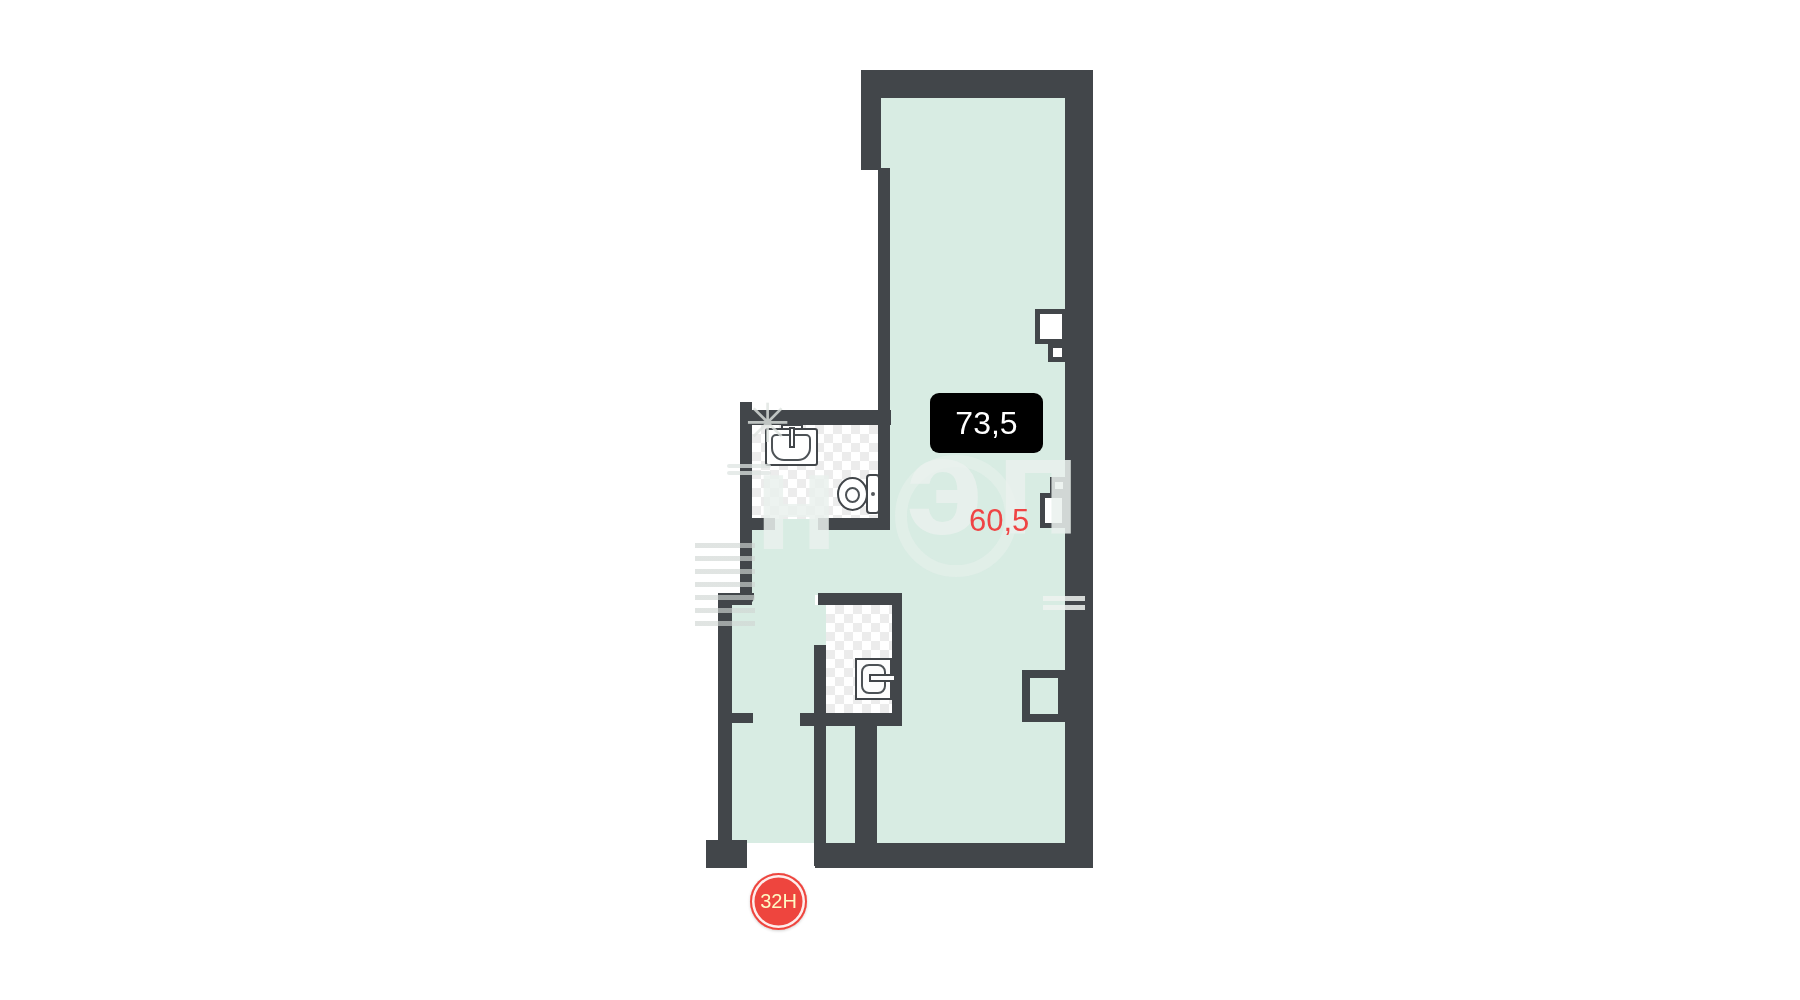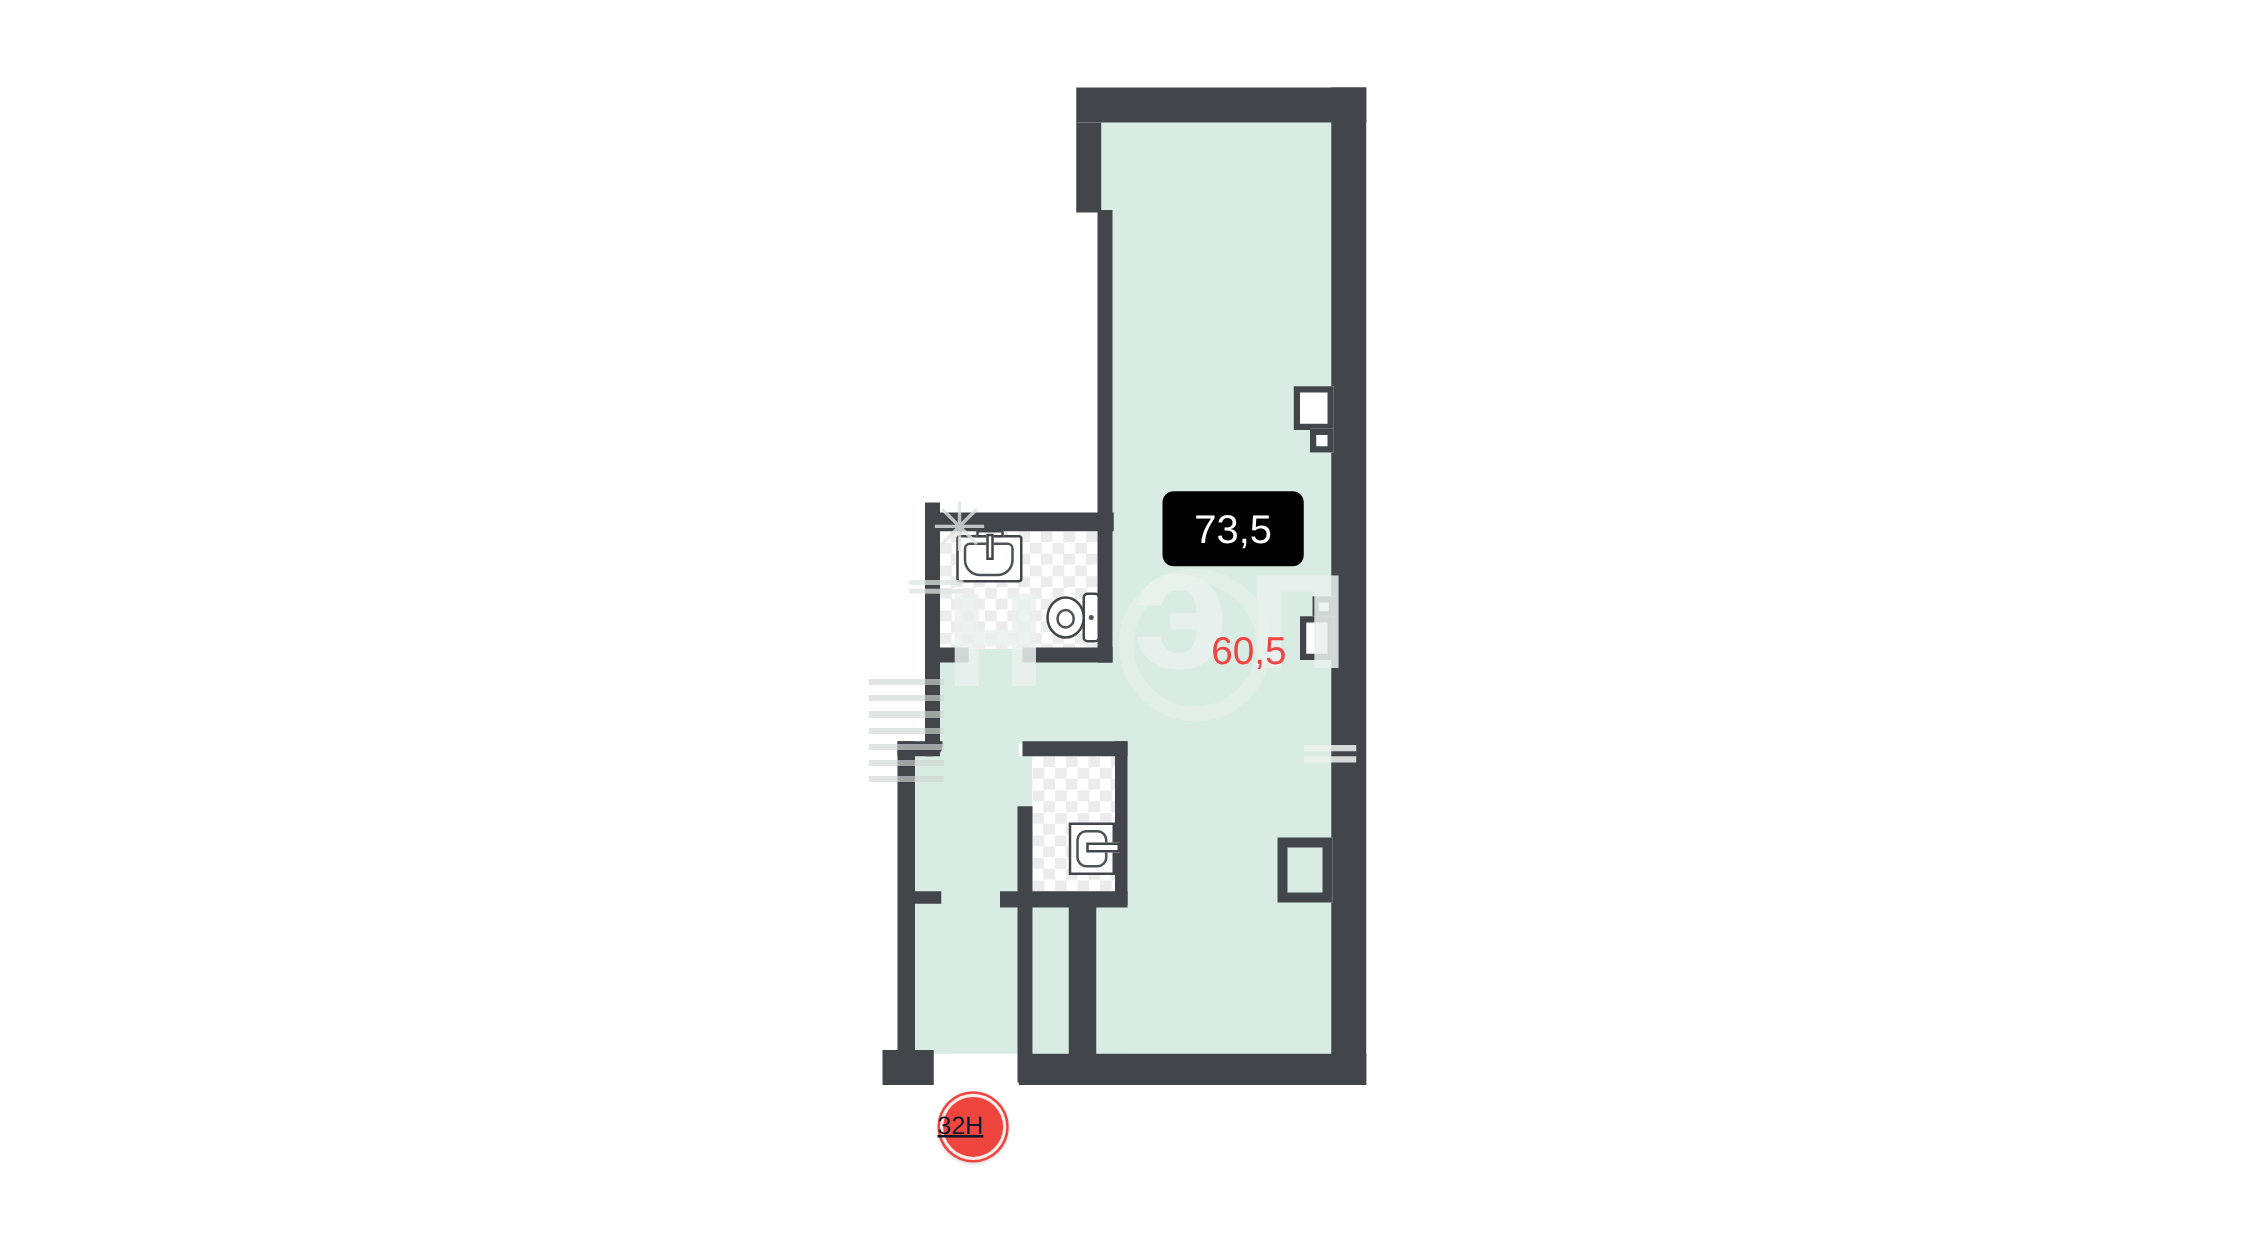--- a/index.html
+++ b/index.html
@@ -84,23 +84,23 @@
   .wm-rR2  { left:1043px; top:605px; width:42px; height:5px; background:rgba(238,243,240,.85); }
   .wm-stripes { left:695px; top:543px; width:60px; height:86px;
                 background:repeating-linear-gradient(to bottom, rgba(208,214,211,.65) 0 5px, transparent 5px 13px); }
 
   
   .badge-area { position:absolute; z-index:7; left:930px; top:393px; width:113px; height:60px;
                 background:#000000; border-radius:9px; display:flex; align-items:center; justify-content:center;
                 color:#fff; font-size:32px;text-align:right; }
   .label-room { position:absolute; z-index:7; left:949px; top:503px; font-size:31px; color:#ef4444;margin-left:20px; }
   .badge-unit { position:absolute; z-index:7; left:750px; top:873px; width:57px; height:57px;
-                border-radius:50%; background:#ee453e; display:flex; align-items:center; justify-content:flex-start;
-                color:#0f172a; font-size:20px;
-                box-shadow: inset 0 0 0 2px #ee453e, inset 0 0 0 4.5px rgba(255,255,255,.9), 0 1px 3px rgba(0,0,0,.18); text-decoration: underline; }
+                border-radius:50%; background:#ee453e; display:flex; align-items:center; justify-content:center;
+                color:#fef9c3; font-size:20px;
+                box-shadow: inset 0 0 0 2px #ee453e, inset 0 0 0 4.5px rgba(255,255,255,.9), 0 1px 3px rgba(0,0,0,.18); }
 </style>
 </head>
 <body>
 
 <div id="stage">
 
   <div class="floor g-main"></div>
   <div class="floor g-passage"></div>
   <div class="floor g-bathdoor"></div>
   <div class="floor g-corridor"></div>

